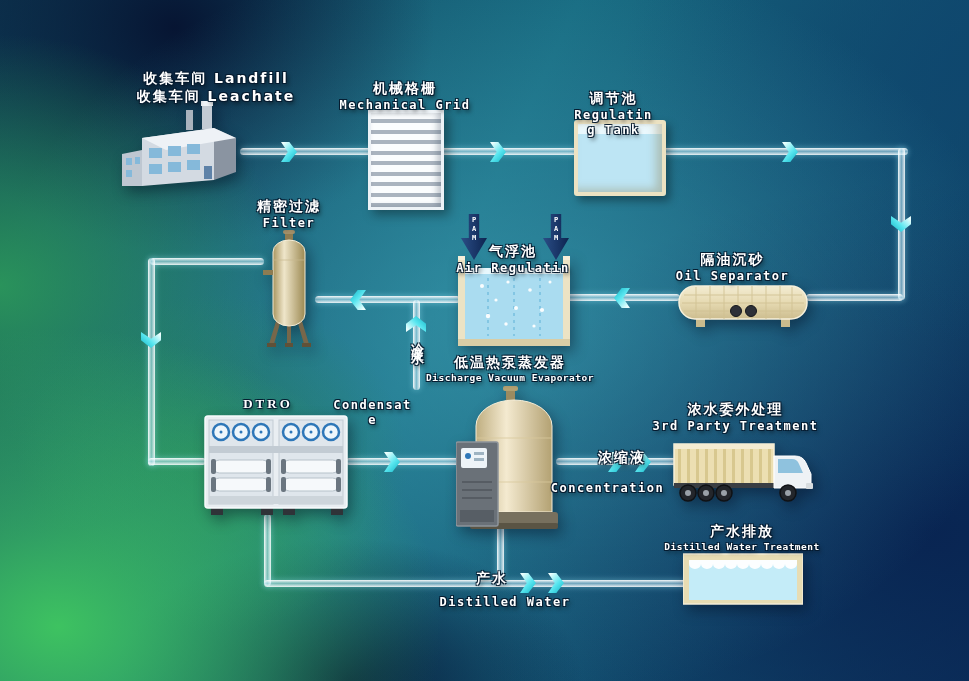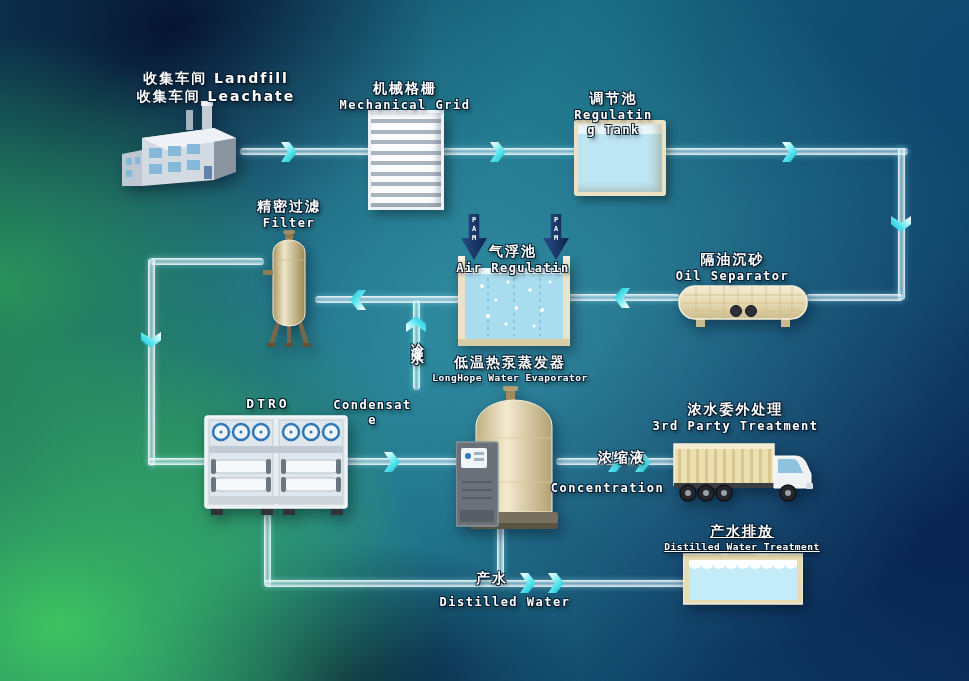--- a/index.html
+++ b/index.html
@@ -345,47 +345,47 @@
     <span class="cn">气浮池</span>
     <span class="en">Air Regulatin</span>
   </div>
 
   <div class="lbl olt" style="left:239px;top:198px;width:100px;">
     <span class="cn">精密过滤</span>
     <span class="en">Filter</span>
   </div>
 
   <div class="lbl olt" style="left:218px;top:396px;width:100px;">
-    <span class="en" style="font-size:13px;letter-spacing:3px;">DTRO</span>
+    <span class="en" style="font-size:13px;letter-spacing:3px;font-family:Liberation Serif, serif;">DTRO</span>
   </div>
 
   <div class="lbl olt" style="left:425px;top:354px;width:170px;">
     <span class="cn">低温热泵蒸发器</span>
-    <span class="en-sm">LongHope Water Evaporator</span>
+    <span class="en-sm">Discharge Vacuum Evaporator</span>
   </div>
 
   <div class="lbl olt" style="left:330px;top:359px;width:85px;text-align:center;margin-top:39px;">
     <span class="en">Condensat</span>
     <span class="en">e</span>
   </div>
   <div class="vcn olt" style="left:408px;top:333px;height:70px;">冷凝水</div>
 
   <div class="lbl olt" style="left:580px;top:449px;width:84px;">
     <span class="cn">浓缩液</span>
   </div>
   <div class="lbl olt" style="left:540px;top:481px;width:135px;">
     <span class="en">Concentration</span>
   </div>
 
   <div class="lbl olt" style="left:648px;top:401px;width:175px;">
     <span class="cn">浓水委外处理</span>
     <span class="en">3rd Party Treatment</span>
   </div>
 
-  <div class="lbl olt" style="left:658px;top:523px;width:168px;text-decoration:underline;">
+  <div class="lbl olt" style="left:658px;top:523px;width:168px;">
     <span class="cn">产水排放</span>
     <span class="en-sm">Distilled Water Treatment</span>
   </div>
 
   <div class="lbl olt" style="left:462px;top:570px;width:60px;">
     <span class="cn">产水</span>
   </div>
   <div class="lbl olt" style="left:430px;top:595px;width:150px;">
     <span class="en">Distilled Water</span>
   </div>

